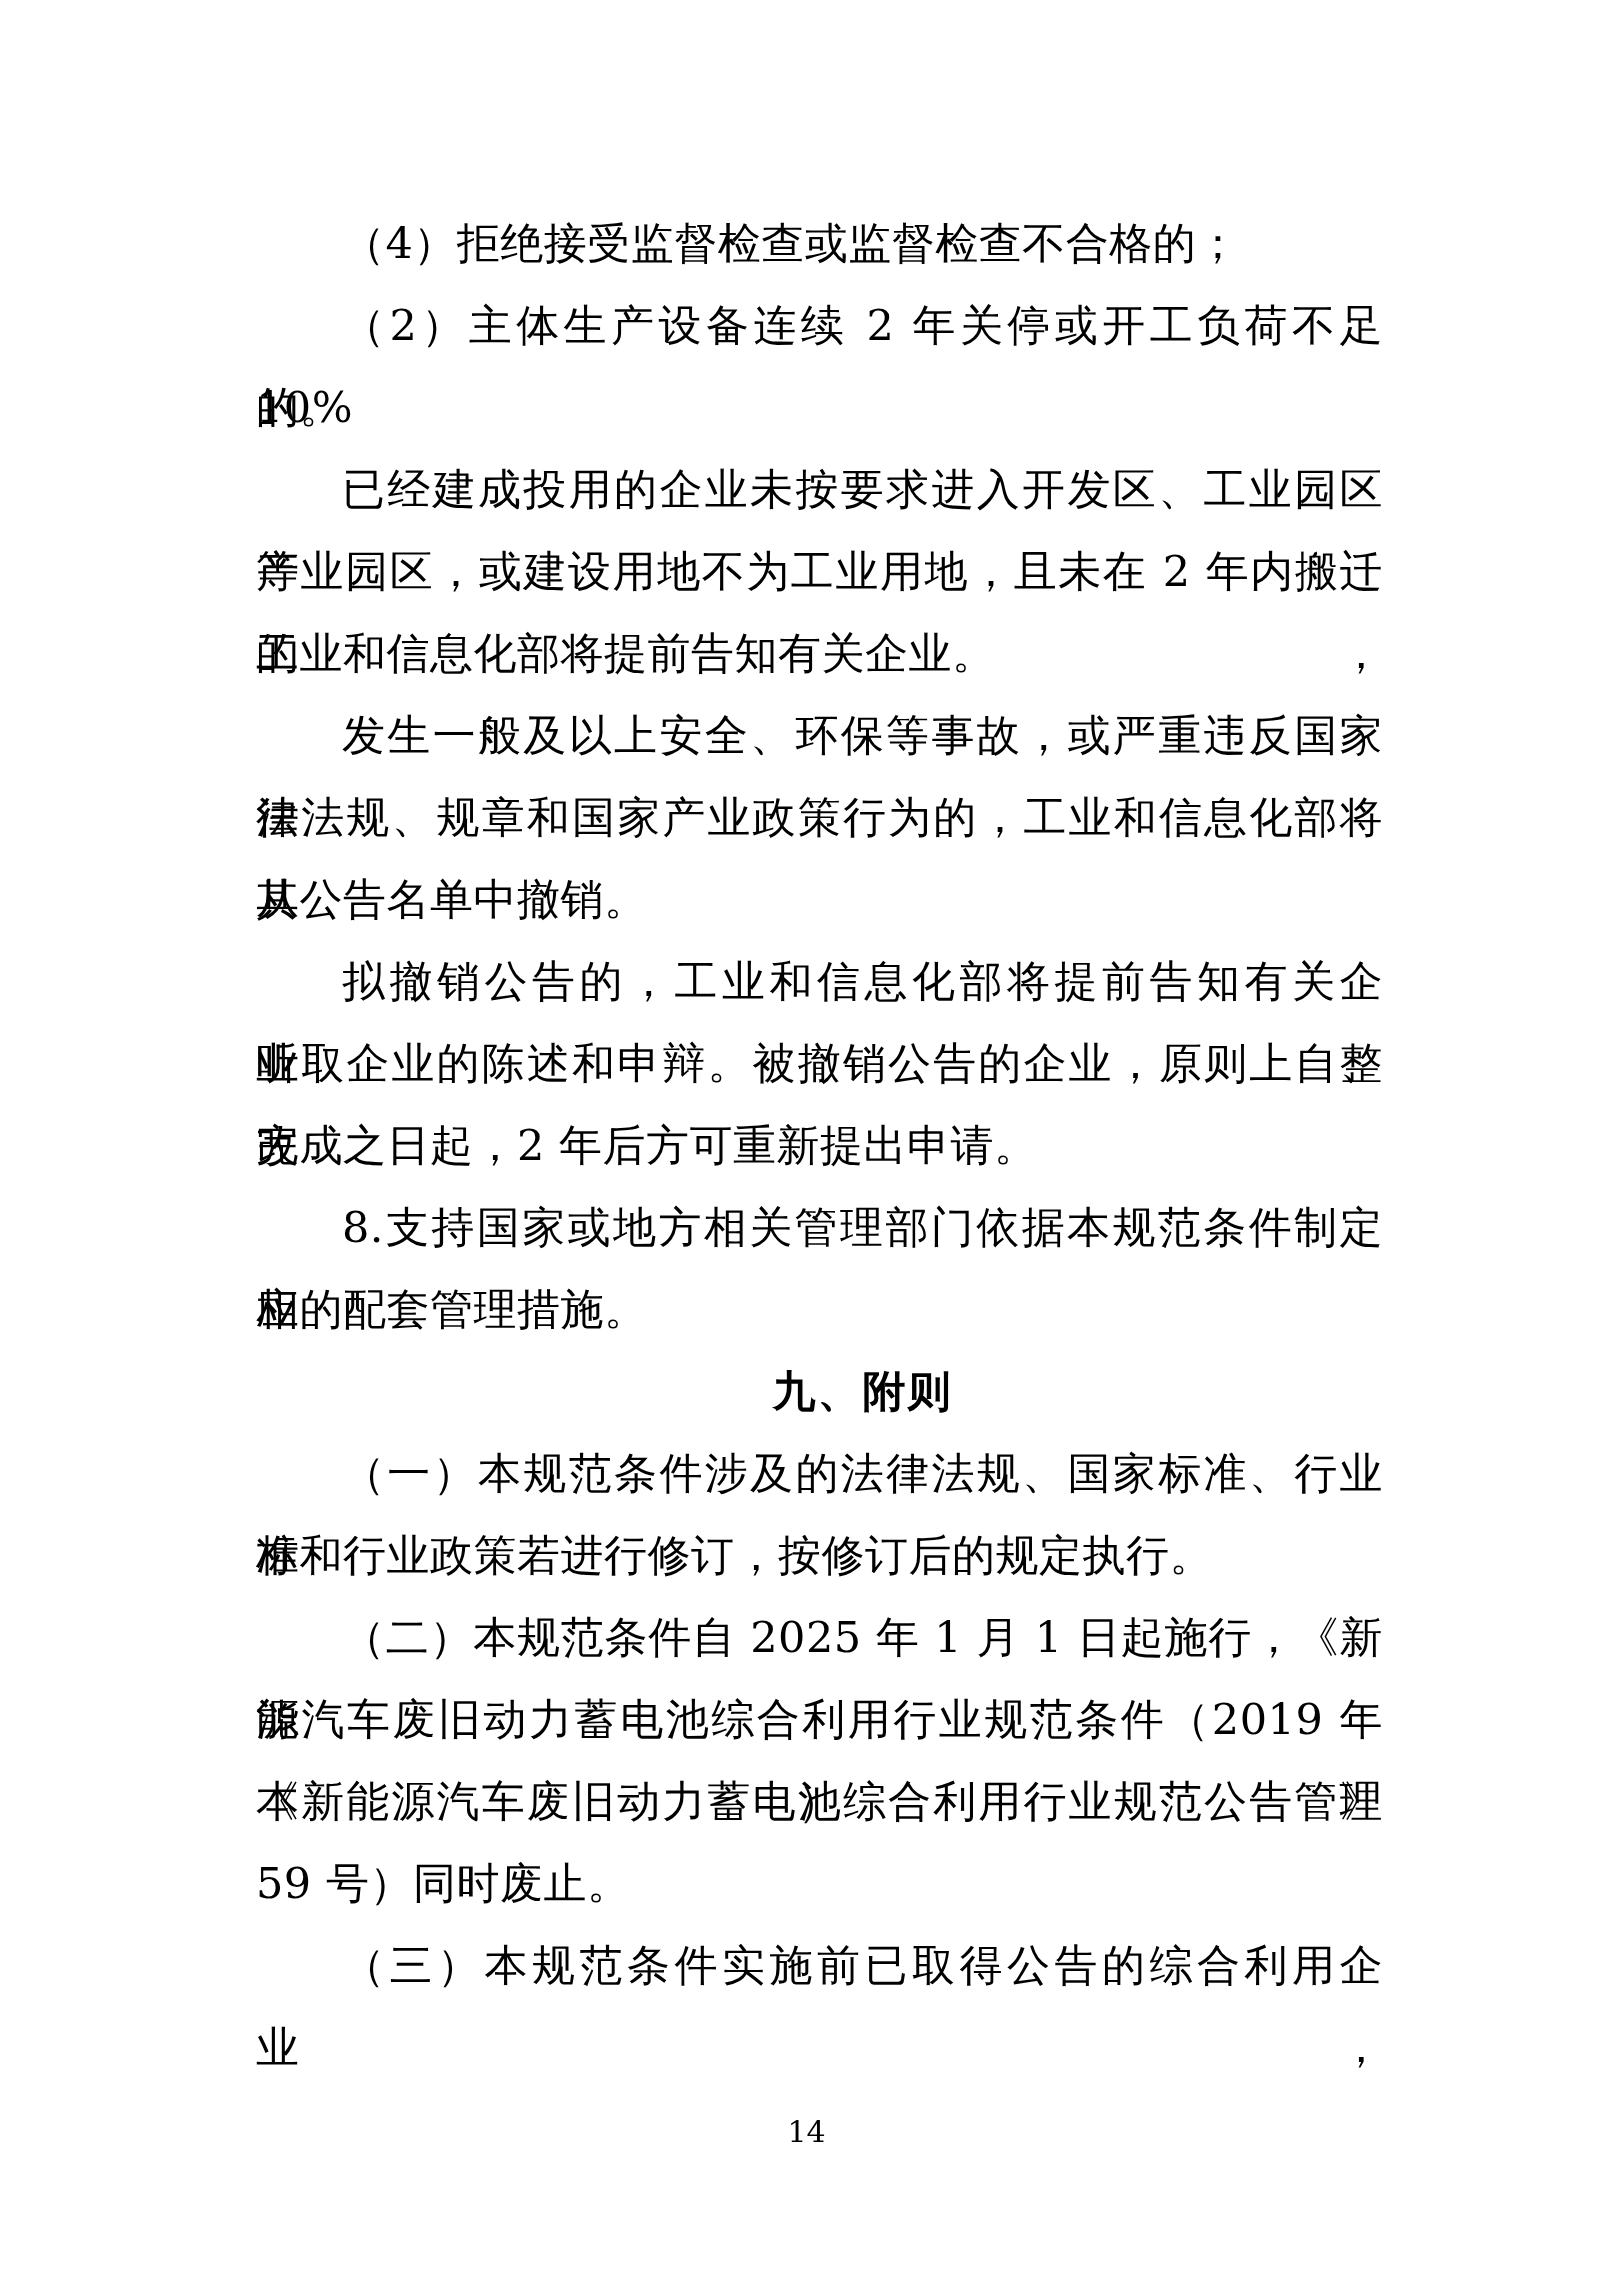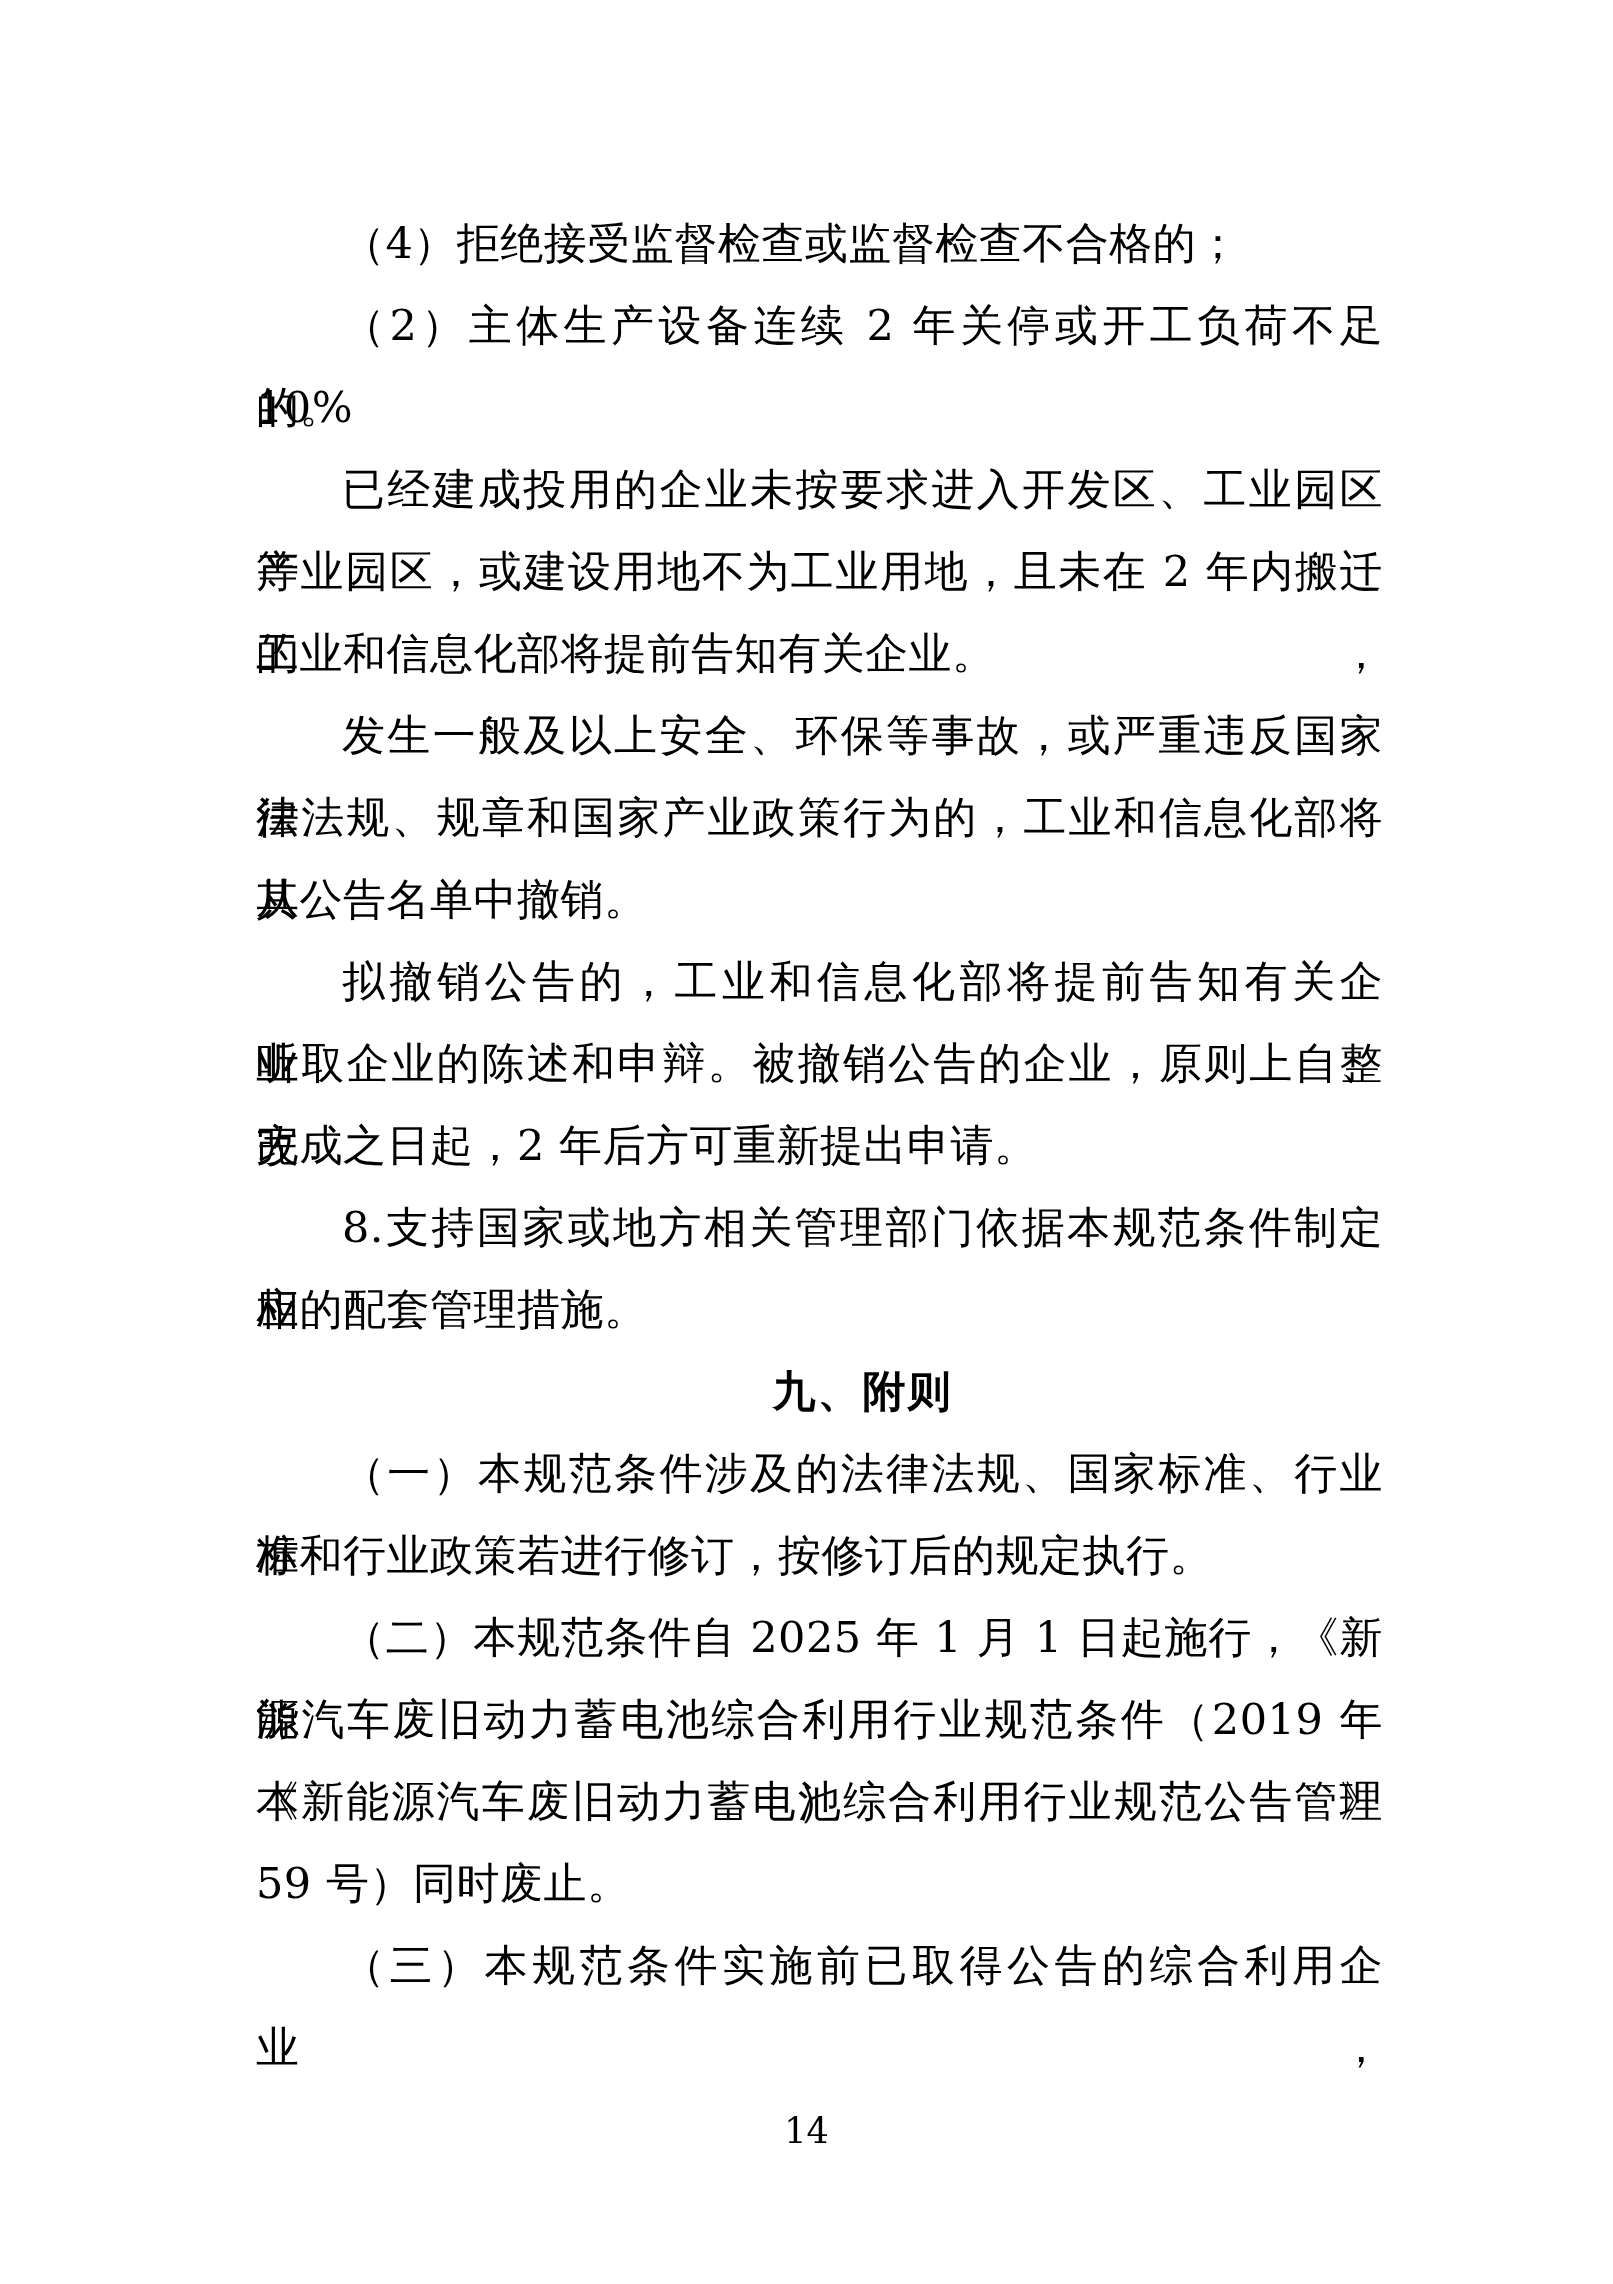--- a/index.html
+++ b/index.html
@@ -39,21 +39,21 @@
     font-weight: 700;
     letter-spacing: 2px;
     text-align: center;
   }
   .page-number {
     position: absolute;
     top: 2107px;
     left: 0;
     width: 1613px;
     text-align: center;
-    font-size: 35px;
+    font-size: 30px;
     line-height: 49px;
   }
 </style>
 </head>
 <body>
 
 <div class="page">
   <div class="line indent">（4）拒绝接受监督检查或监督检查不合格的；</div>
   <div class="line indent just">（2）主体生产设备连续 2 年关停或开工负荷不足 10%</div>
   <div class="line">的。</div>

